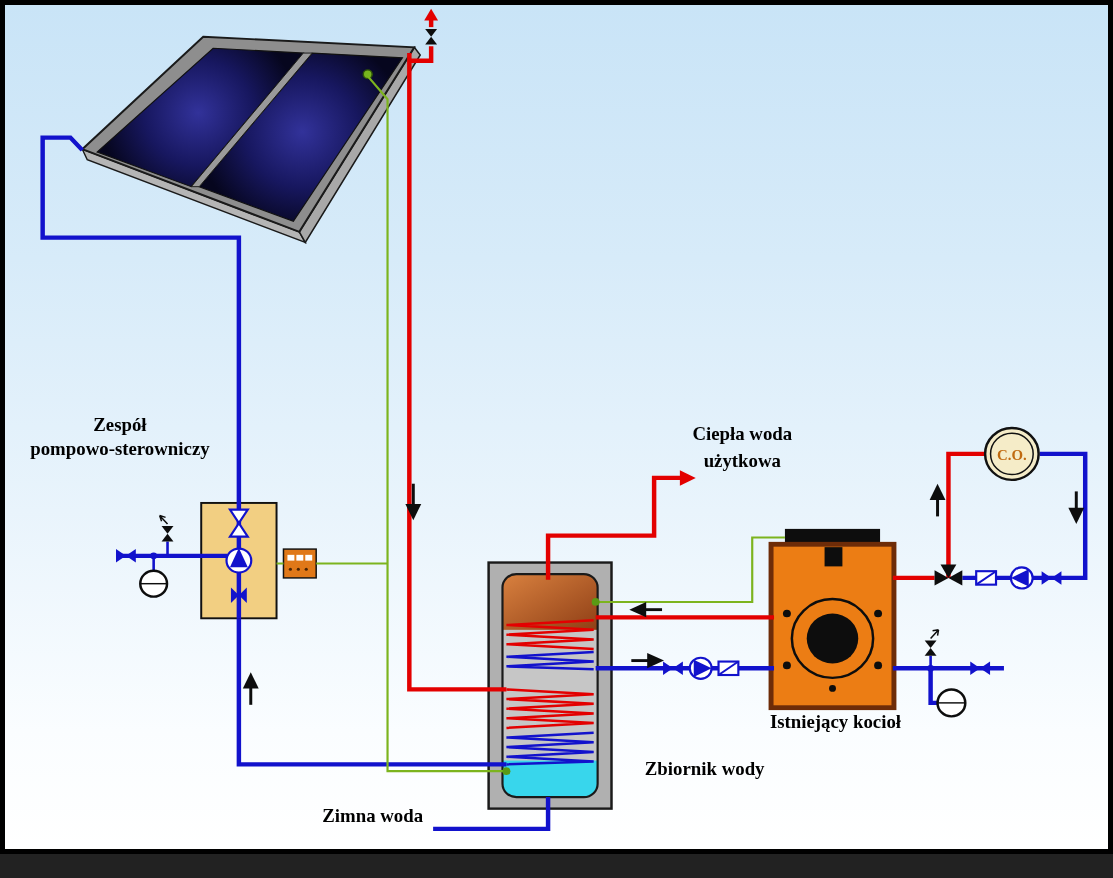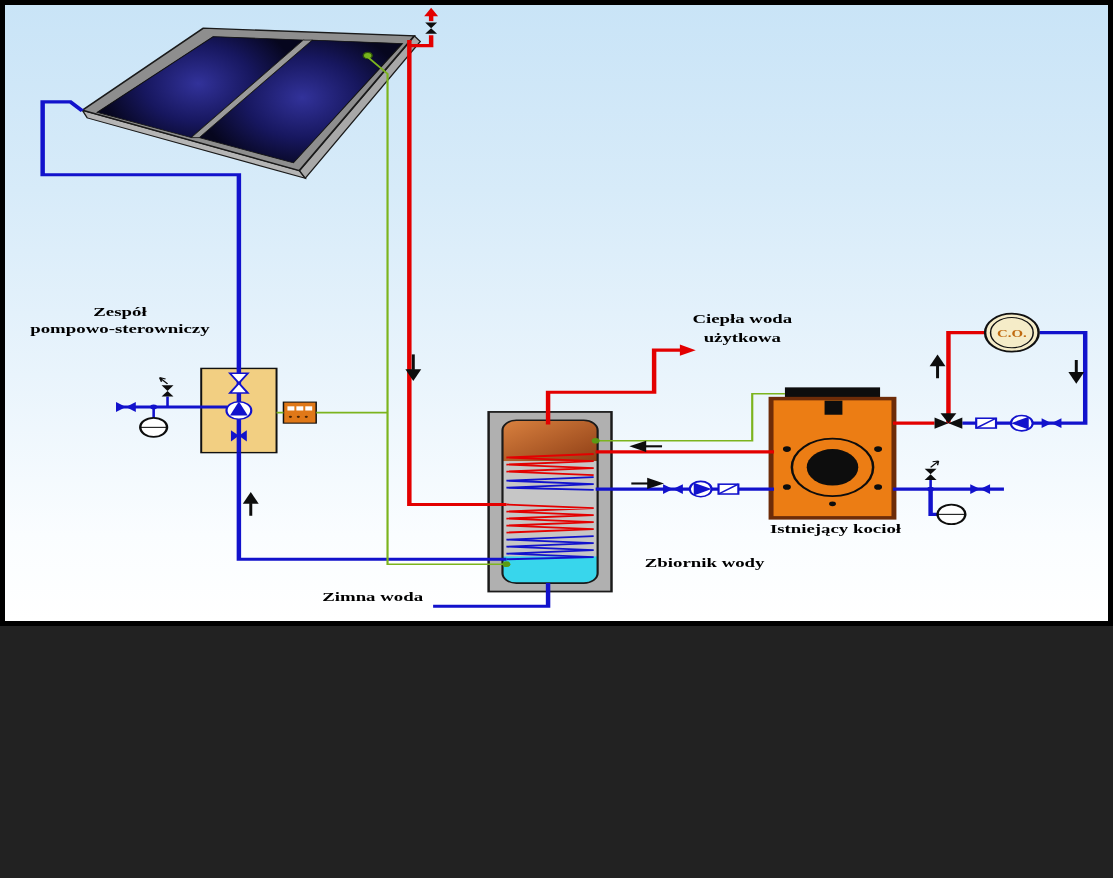--- a/index.html
+++ b/index.html
@@ -1,18 +1,18 @@
 <!DOCTYPE html>
 <html><head>
 <meta charset="utf-8">
 <style>
   html,body { margin:0; padding:0; background:#222; }
   .stage {
     position:relative;
-    width:1113px; height:626px;
+    width:1113px; height:854px;
     box-sizing:border-box;
     border:5px solid #000;
     background:linear-gradient(180deg,#c9e4f7 0%,#d7ebf9 30%,#e9f4fc 60%,#fafdff 86%,#ffffff 100%);
     font-family:"Liberation Serif", serif;
     overflow:hidden;
   }
   .stage svg { position:absolute; left:0; top:0; width:100%; height:100%; }
   .hot   { stroke:#e30000; fill:none; stroke-width:4.5; }
   .cold  { stroke:#1212cc; fill:none; stroke-width:4.5; }
   .wire  { stroke:#7cb41e; fill:none; stroke-width:2.2; }

